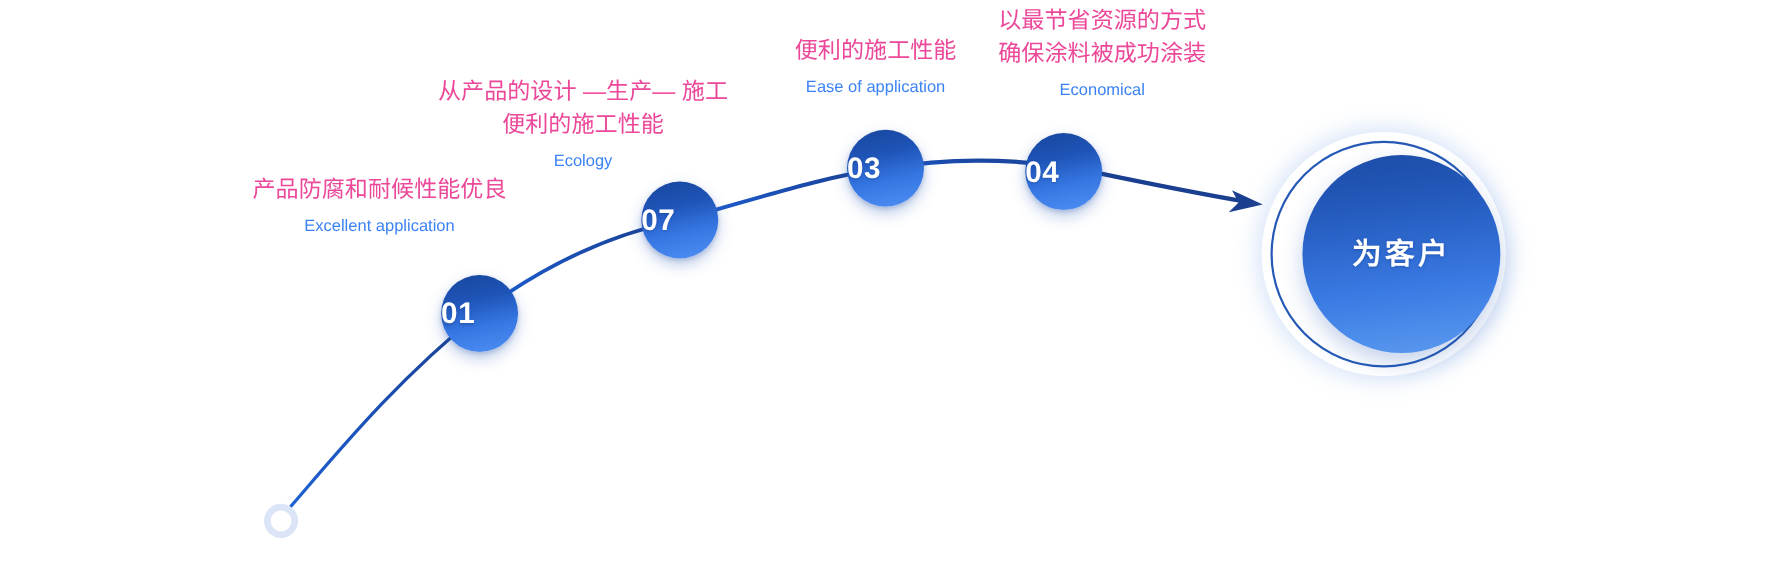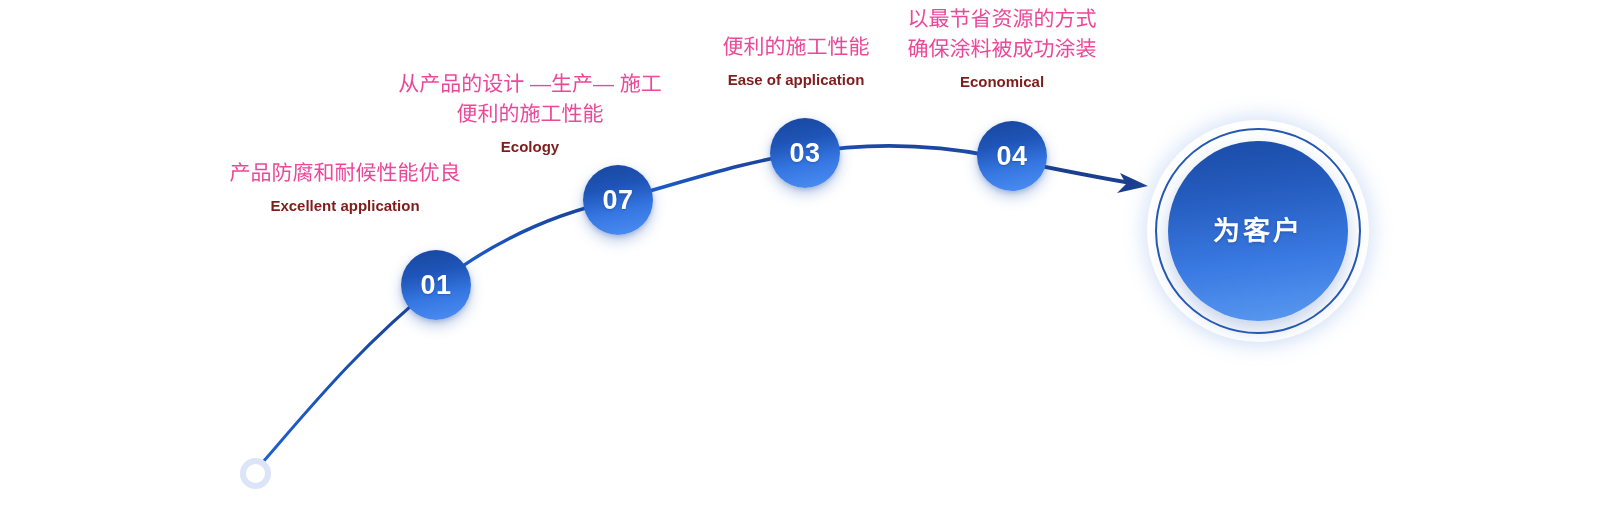--- a/index.html
+++ b/index.html
@@ -29,40 +29,40 @@
     height: 510px;
     pointer-events: none;
   }
 
   
   .step-node {
     position: absolute;
     border-radius: 50%;
     display: flex;
     align-items: center;
-    justify-content: center;
+    justify-content: flex-start;
     background: linear-gradient(168deg, #17459d 0%, #1f55b8 34%, #3576e2 64%, #4e90f4 100%);
     box-shadow: 0 6px 14px rgba(40, 90, 180, 0.30),
                 0 2px 4px rgba(30, 70, 150, 0.22);
     color: #ffffff;
     font-weight: 700;
     letter-spacing: 0.5px;
     z-index: 5;
   }
   .step-node .step-num {
     font-size: 27px;
     line-height: 1;
     font-weight: 700;
     text-shadow: 0 1px 2px rgba(15, 45, 110, 0.30);
   }
 
   #step-1 { left: 401px; top: 250px; width: 70px; height: 70px; }
   #step-2 { left: 583px; top: 165px; width: 70px; height: 70px; }
   #step-3 { left: 770px; top: 118px; width: 70px; height: 70px; }
-  #step-4 { left: 977px; top: 121px; width: 70px; height: 70px; }
+  #step-4 { left: 932px; top: 121px; width: 70px; height: 70px; }
 
   
   #start-ring {
     position: absolute;
     left: 240px;
     top: 458px;
     width: 31px;
     height: 31px;
     border-radius: 50%;
     border: 6px solid #dbe5f7;
@@ -78,24 +78,24 @@
     z-index: 6;
   }
   .caption .cn {
     color: #ec4899;
     font-size: 21px;
     line-height: 30px;
     font-weight: 400;
     white-space: nowrap;
   }
   .caption .en {
-    color: #7f1d1d;
+    color: #3b82f6;
     font-size: 15px;
     line-height: 22px;
-    font-weight: 700;
+    font-weight: 400;
     margin-top: 7px;
     white-space: nowrap;
   }
 
   #caption-1 { left: 175px; top: 158px; width: 340px; }
   #caption-2 { left: 370px; top: 69px; width: 320px; }
   #caption-3 { left: 686px; top: 32px; width: 220px; }
   #caption-4 { left: 880px; top: 4px; width: 244px; }
 
   
@@ -122,21 +122,21 @@
     position: absolute;
     left: -8px;
     top: -8px;
     width: 222px;
     height: 222px;
     border-radius: 50%;
     box-shadow: 0 0 18px 6px rgba(120, 165, 230, 0.25);
   }
   #goal-inner {
     position: absolute;
-    left: 13px;
+    left: 29px;
     top: 13px;
     width: 180px;
     height: 180px;
     border-radius: 50%;
     background: linear-gradient(173deg, #1b4ba6 0%, #245bbd 28%, #3a7ae3 66%, #5b9bf0 100%);
     box-shadow: 0 8px 20px rgba(40, 90, 180, 0.28);
     display: flex;
     flex-direction: column;
     align-items: center;
     justify-content: center;

